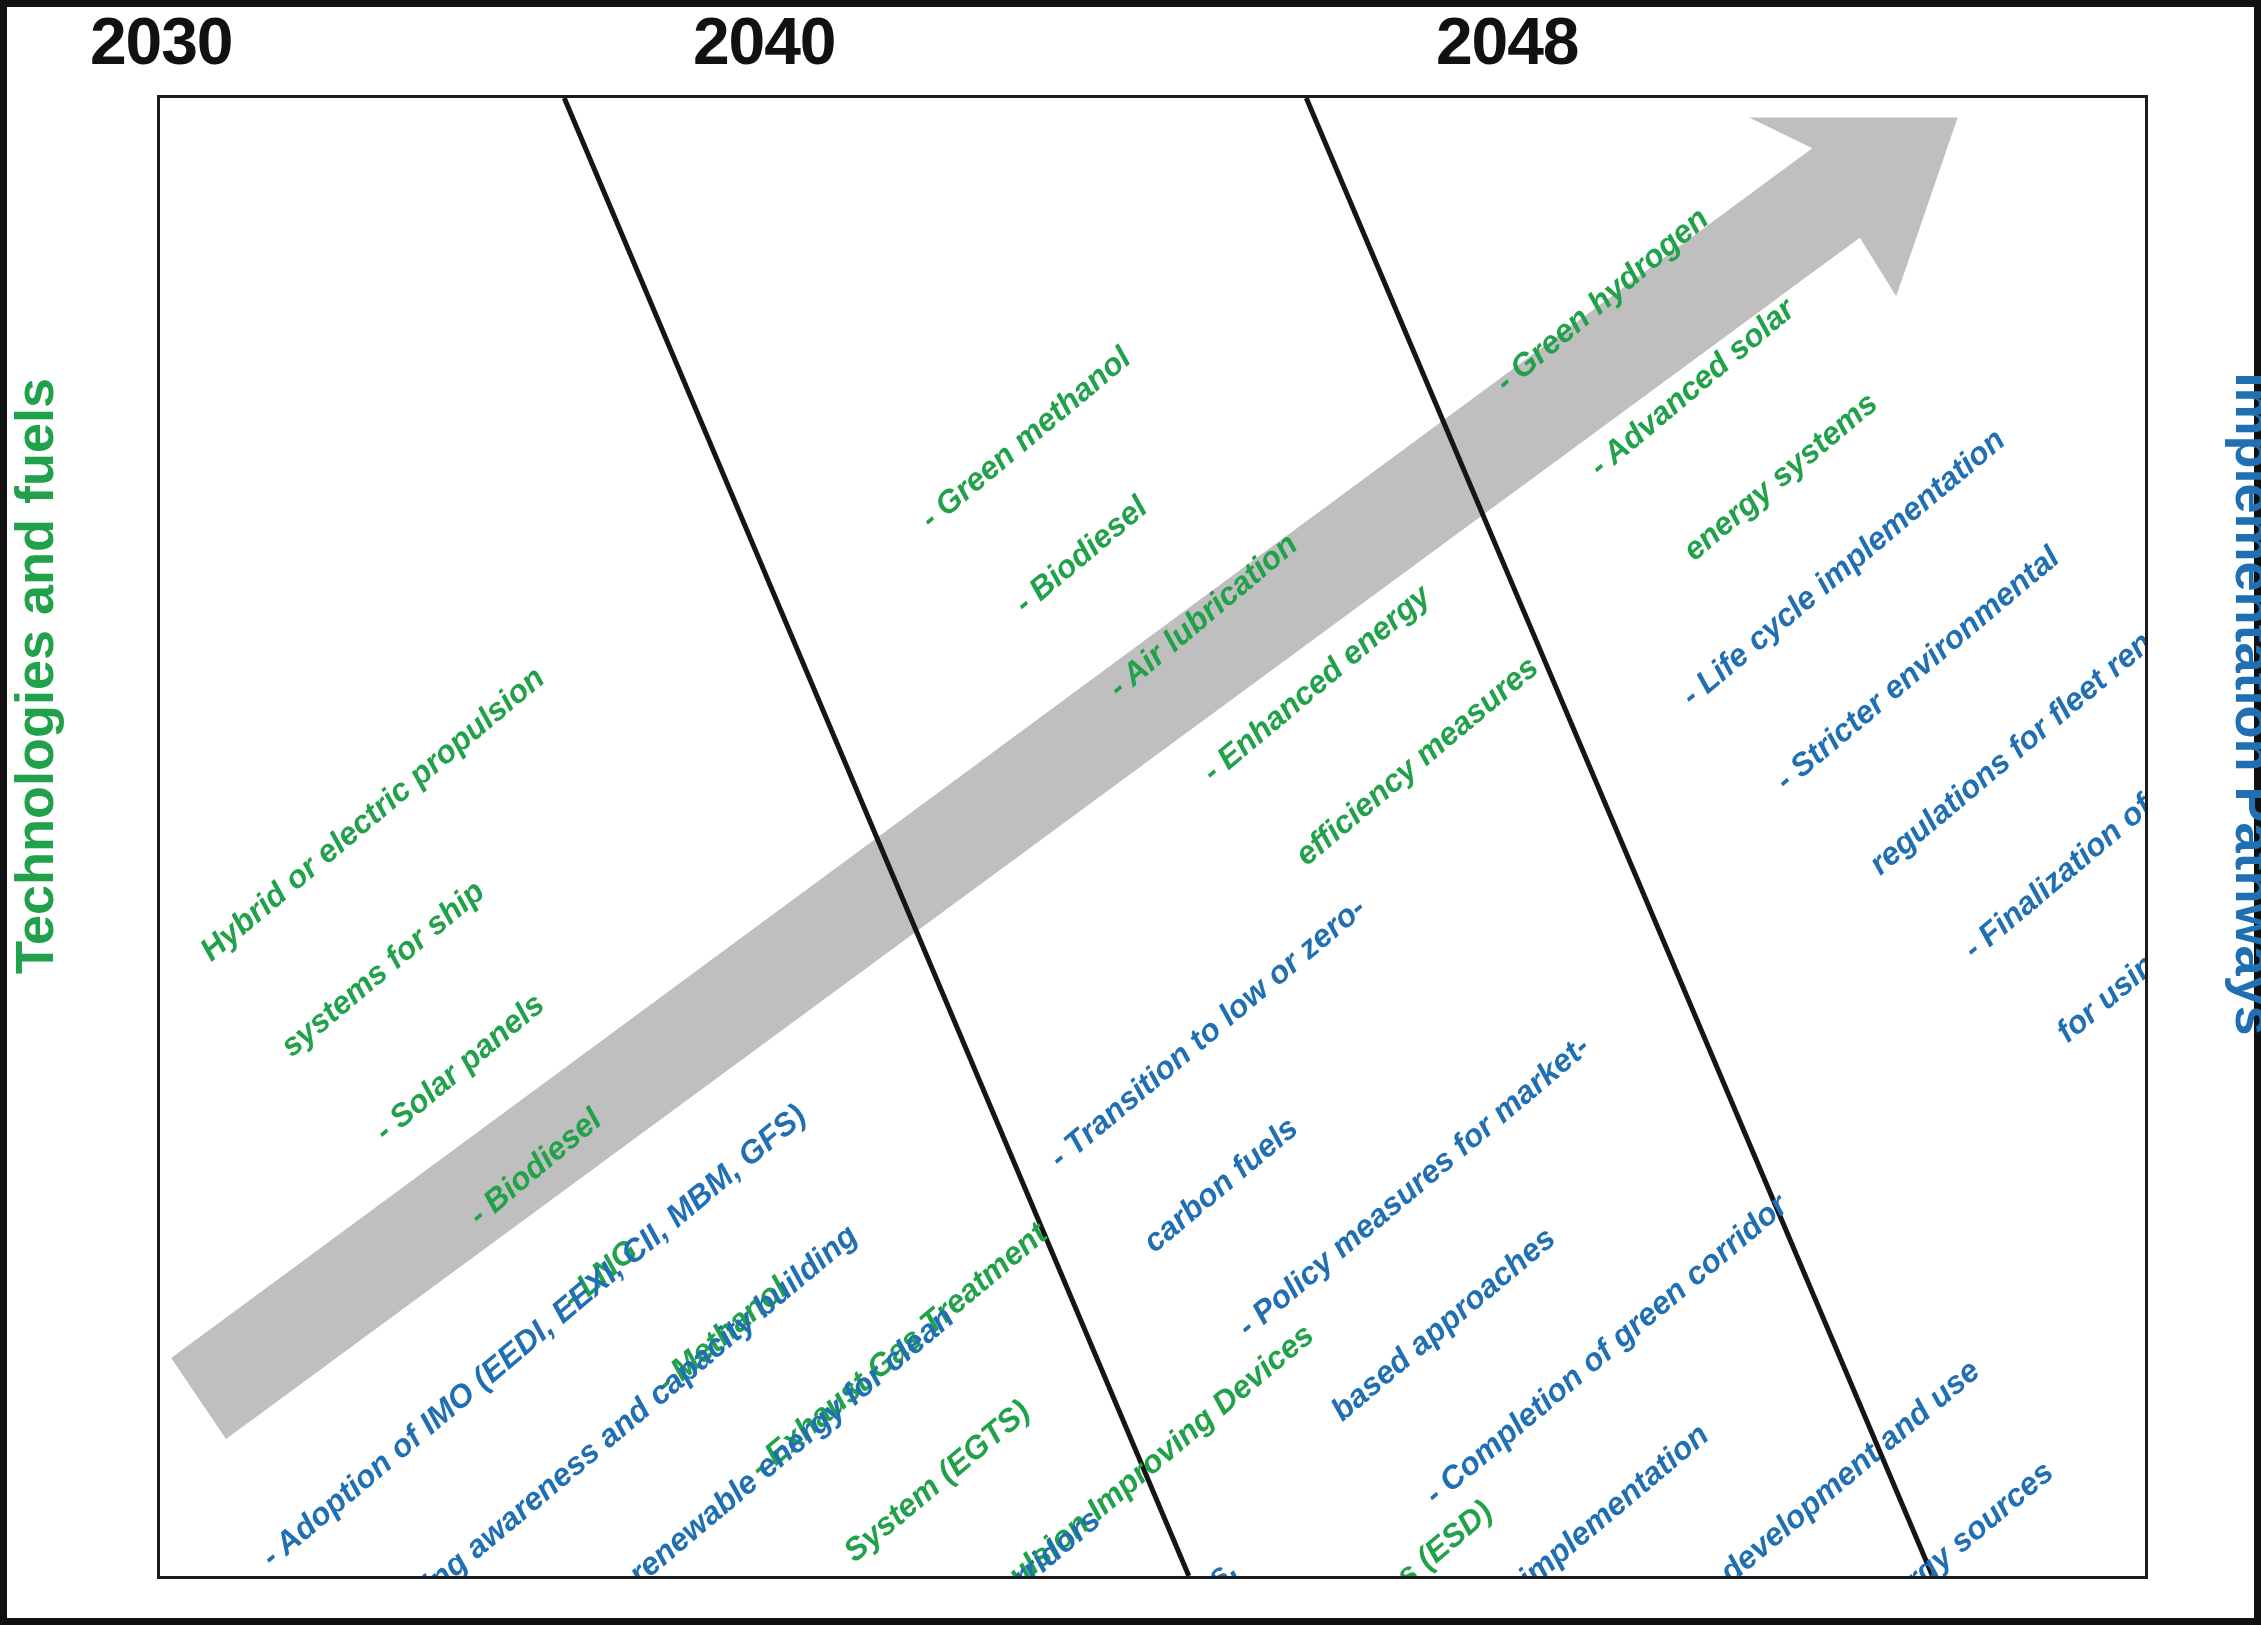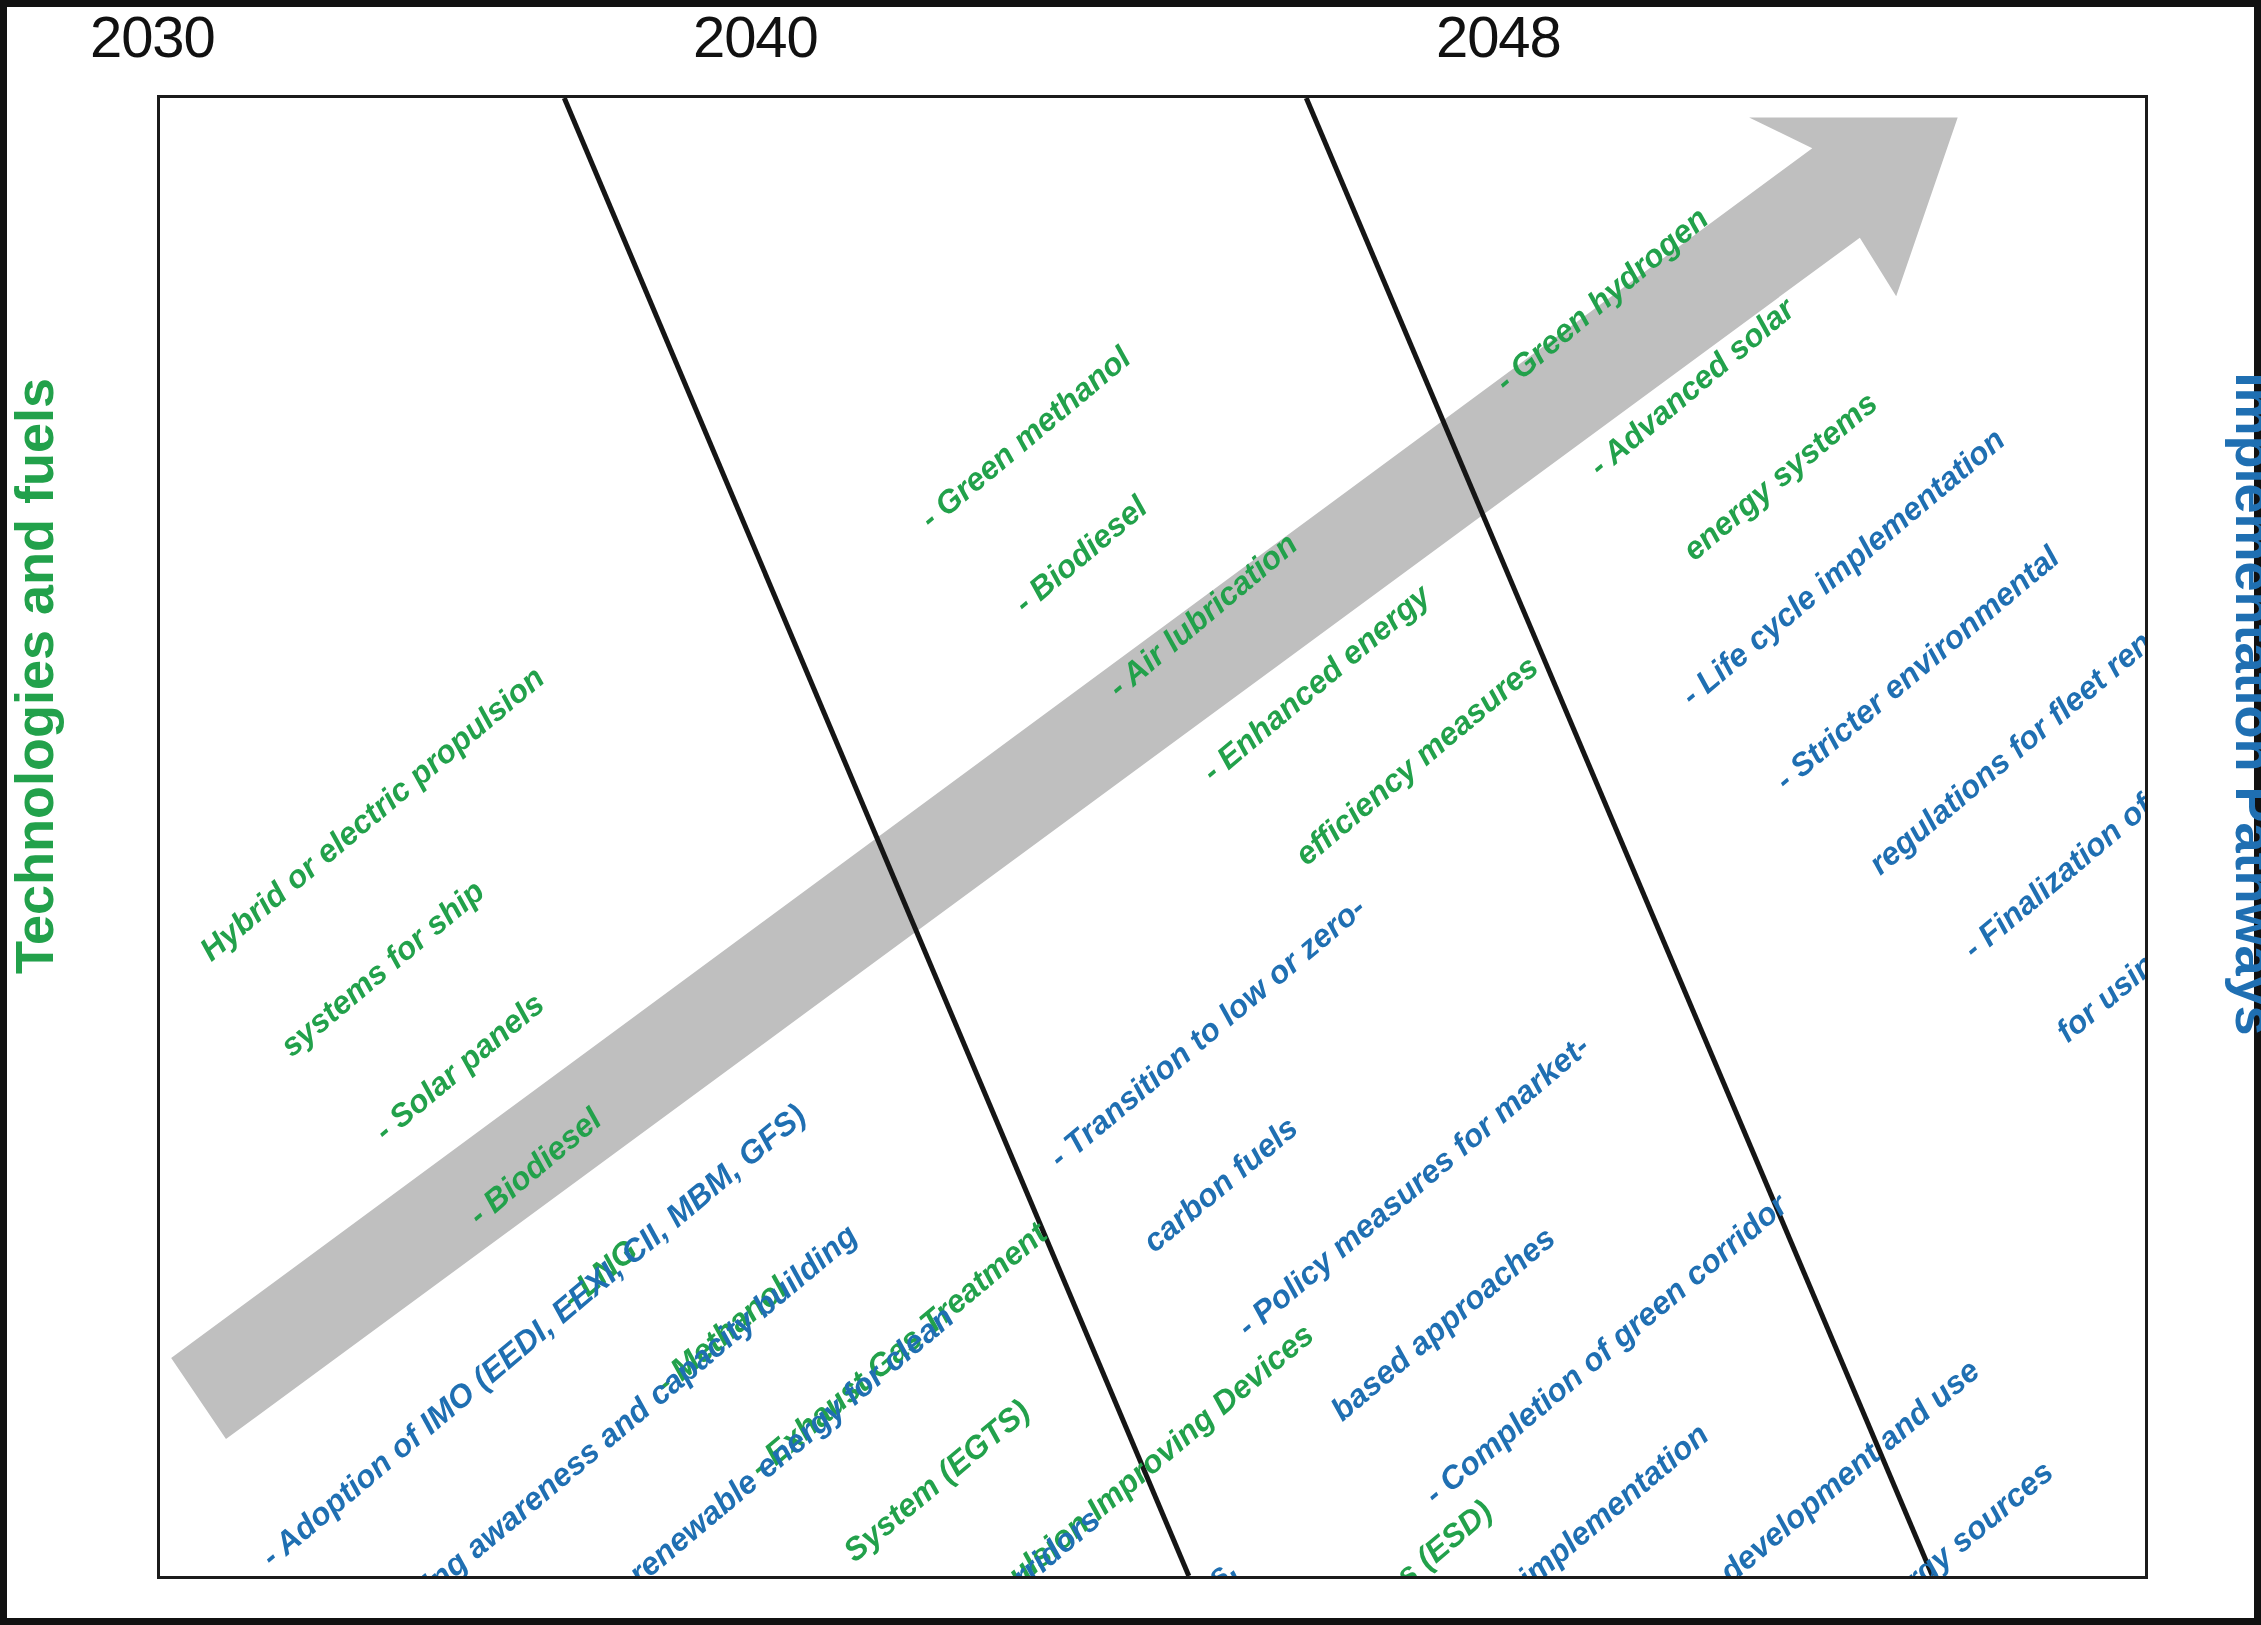--- a/index.html
+++ b/index.html
@@ -8,21 +8,21 @@
 
   
   #outer-frame{position:absolute;left:0;top:0;width:2261px;height:1625px;
     border:7.9px solid #111;box-sizing:border-box;}
 
   
   #plot-box{position:absolute;left:157px;top:95px;width:1991px;height:1484px;
     border:3.4px solid #1b1b1b;box-sizing:border-box;background:#fff;overflow:hidden;}
 
   
-  .year-label{position:absolute;top:3.4px;font-size:58px;font-weight:normal;color:#111;
+  .year-label{position:absolute;top:3.4px;font-size:66px;font-weight:bold;color:#111;
     font-family:"Liberation Sans",sans-serif;letter-spacing:-1.1px;}
 
   
   .side-label{position:absolute;font-size:54px;font-weight:bold;white-space:nowrap;
     font-family:"Liberation Sans",sans-serif;}
   #label-left{color:#22a14b;left:-303px;top:645px;width:673px;text-align:center;
     transform:rotate(-90deg);}
   #label-right{color:#1f6fb2;left:1918px;top:673px;width:673px;text-align:center;
     transform:rotate(90deg);}
 

